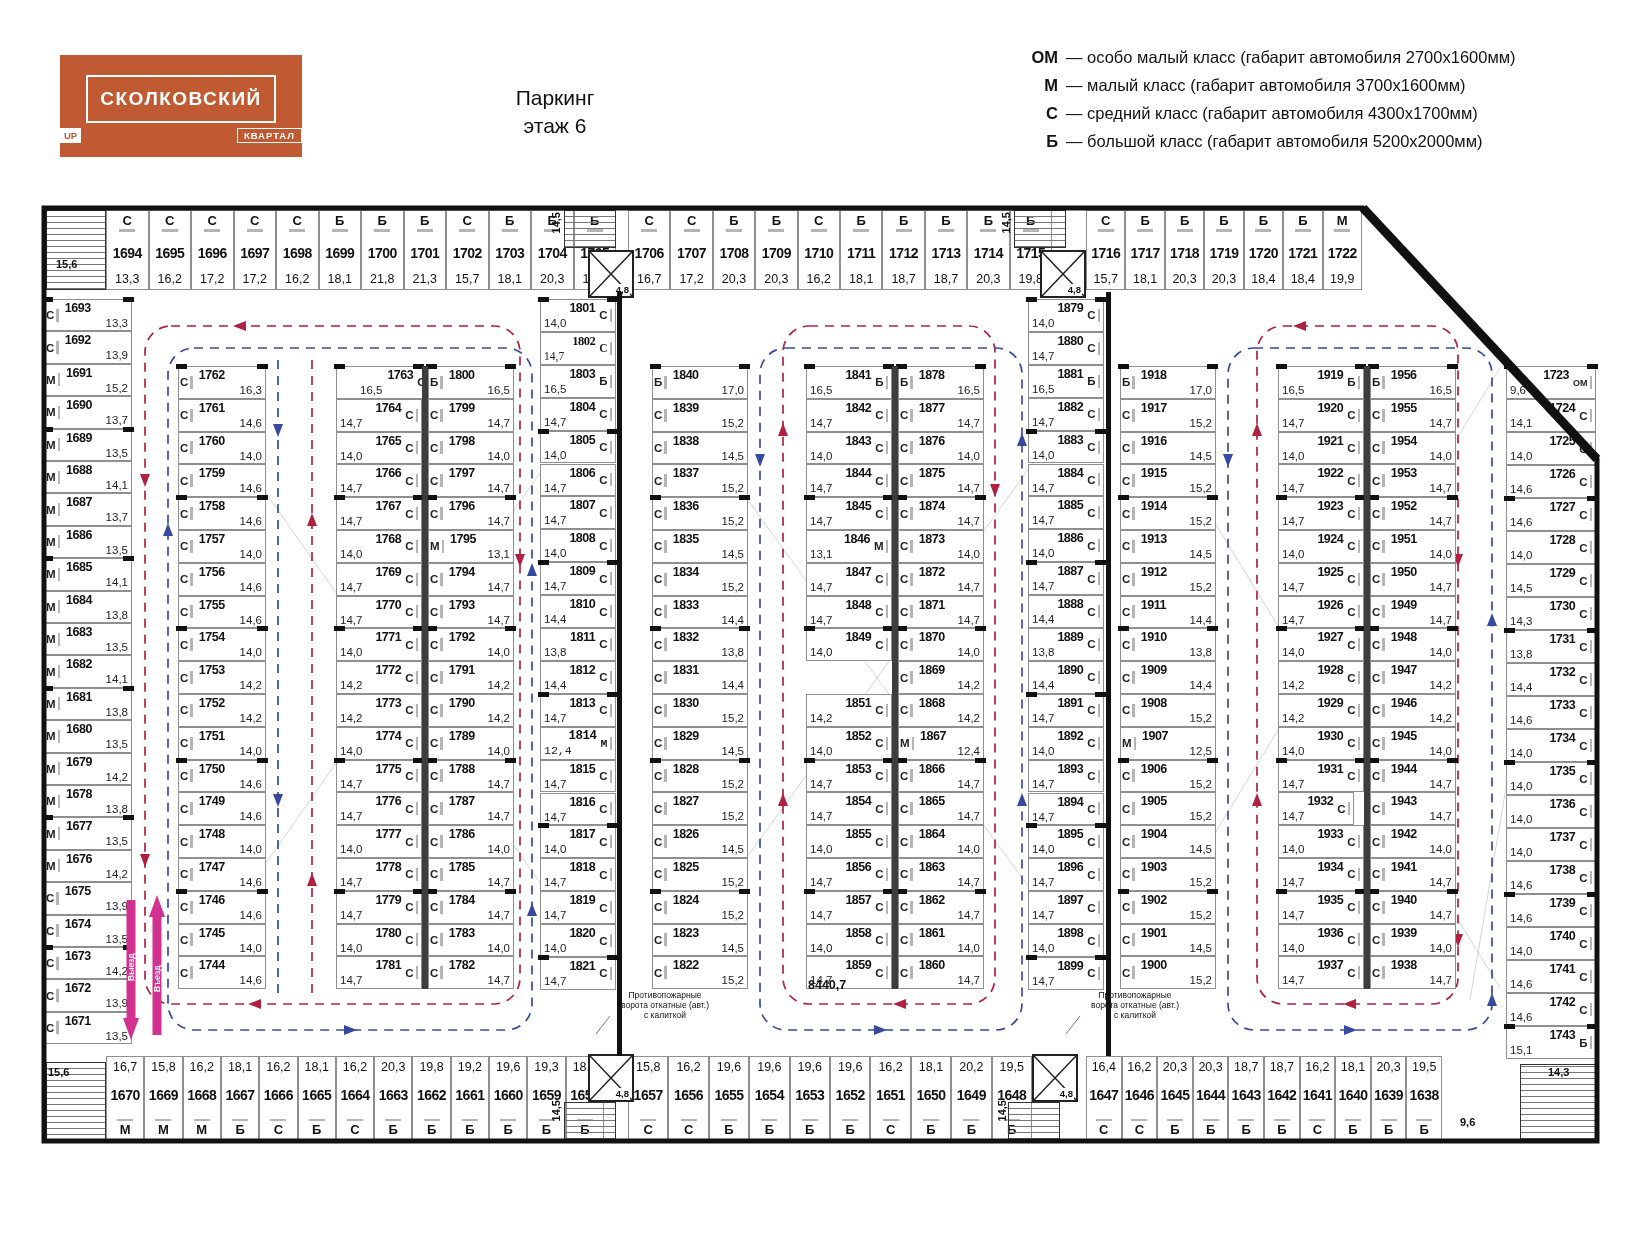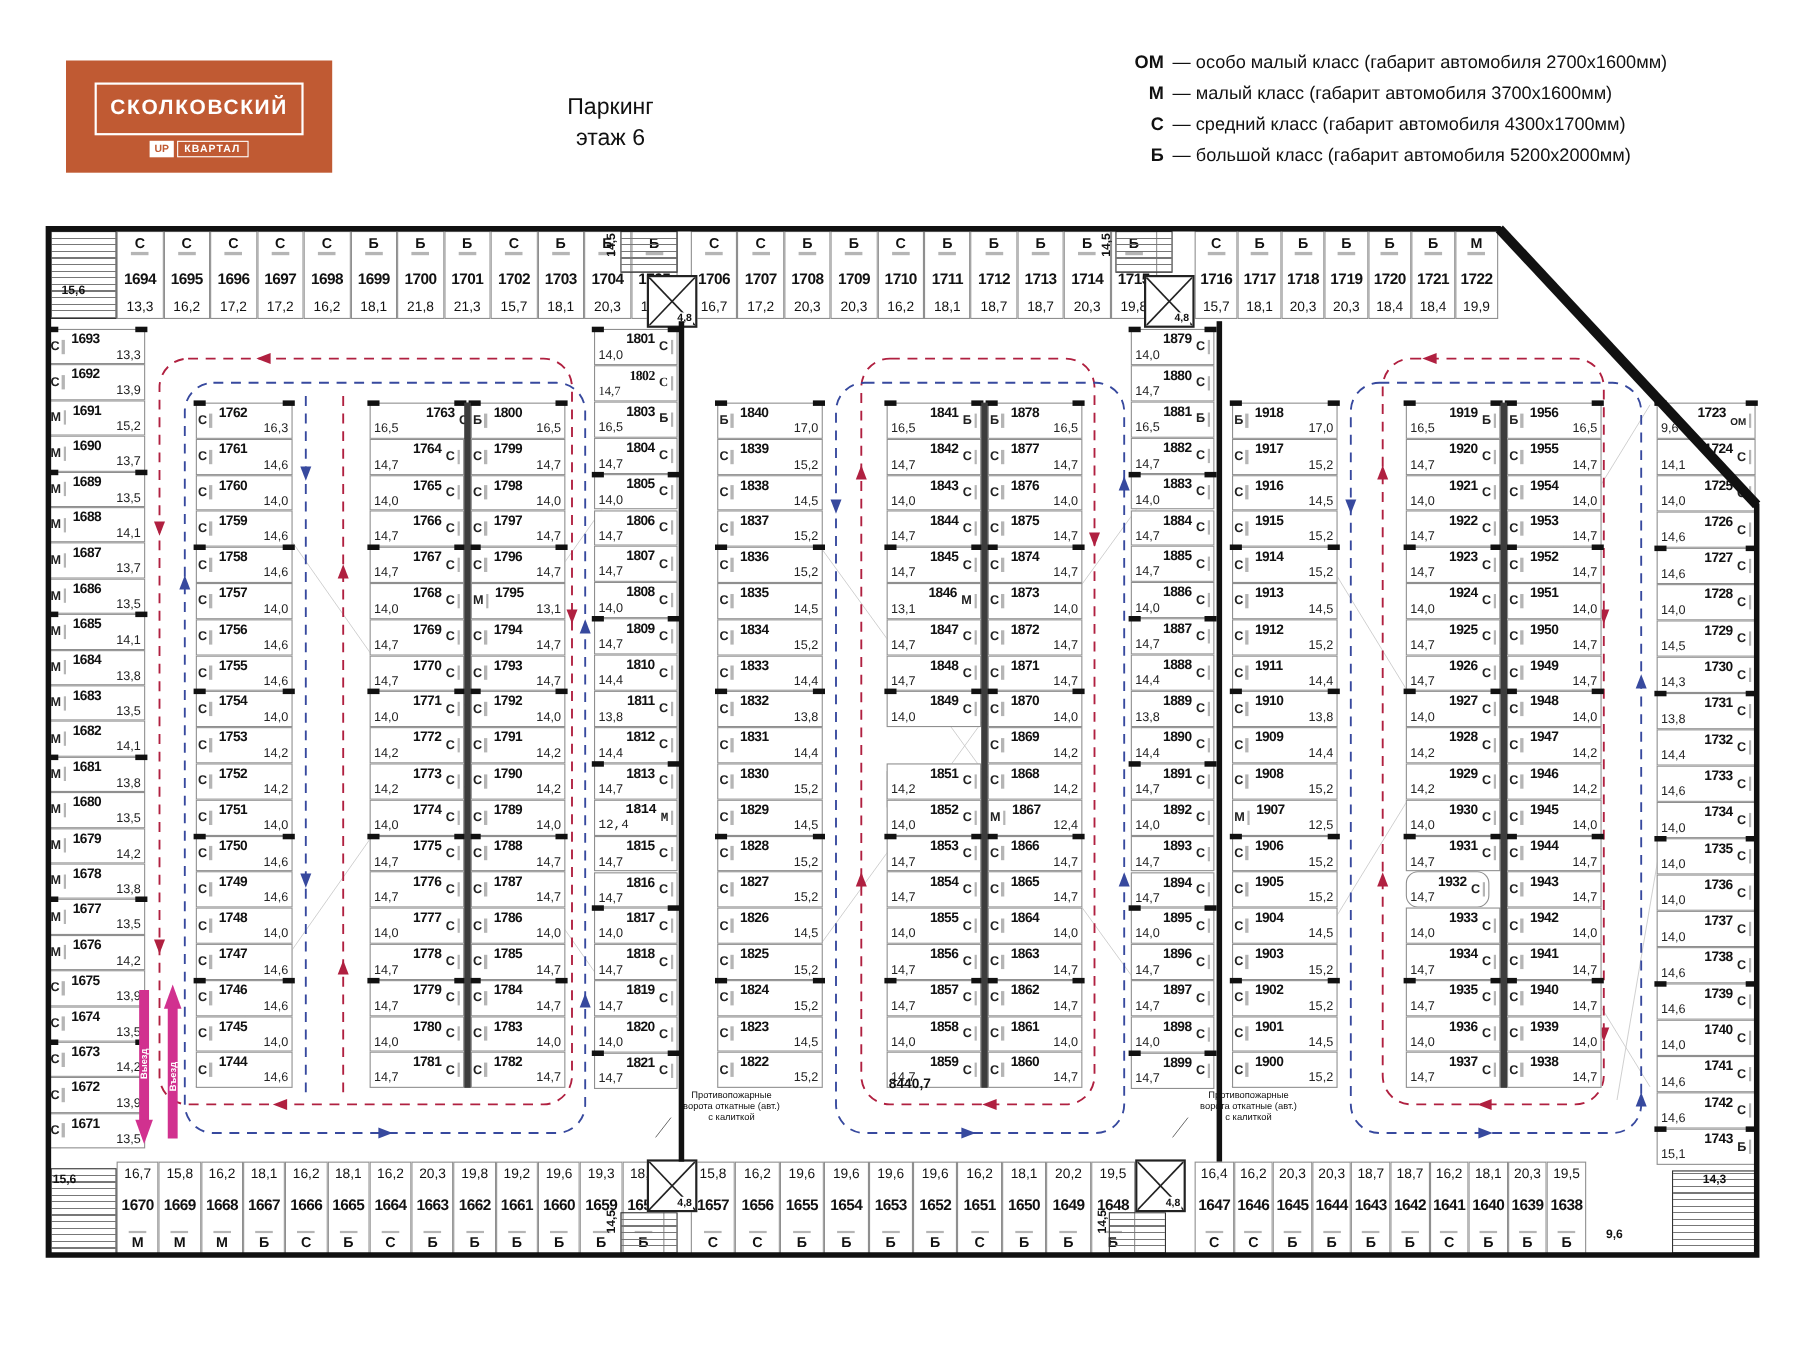--- a/index.html
+++ b/index.html
@@ -4,21 +4,21 @@
 <style>
   html,body{margin:0;padding:0;background:#fff;}
   body{width:1638px;height:1238px;position:relative;overflow:hidden;
        font-family:"Liberation Sans","DejaVu Sans",sans-serif;color:#111;}
   #stage{position:absolute;inset:0;}
   
   .logo{position:absolute;left:60px;top:55px;width:242px;height:102px;background:#c05a33;}
   .logo-frame{position:absolute;left:26px;right:26px;top:20px;height:44px;border:2px solid #fff;
       display:flex;align-items:center;justify-content:center;}
   .logo-frame span{color:#fff;font-weight:bold;font-size:19px;letter-spacing:1.5px;}
-  .logo-sub{position:absolute;left:0;right:0;bottom:14px;display:flex;justify-content:center;gap:3px;background:transparent;}
+  .logo-sub{position:absolute;left:0;right:0;bottom:14px;display:flex;justify-content:space-between;gap:3px;background:transparent;}
   .logo-sub .up{background:#fff;color:#c05a33;font-weight:bold;font-size:9.5px;padding:2px 4px;}
   .logo-sub .kv{border:1.5px solid #fff;color:#fff;font-weight:bold;font-size:9.5px;padding:1px 6px;letter-spacing:1px;background:#c05a33;}
   
   .title{position:absolute;left:460px;top:84px;width:190px;text-align:center;font-size:21px;line-height:1.35;color:#111;}
   
   .legend{position:absolute;left:1010px;top:48px;width:600px;}
   .legend-row{display:flex;margin-bottom:9px;font-size:16.5px;}
   .legend-key{width:48px;text-align:right;font-weight:bold;flex:none;}
   .legend-desc{margin-left:8px;white-space:nowrap;}
   
@@ -576,21 +576,21 @@
       <div class="vs L" style="left: 178px; top: 956.4px; width: 88px; height: 32.8px;">
         <div class="side">
           <span class="ltr">С</span>
           <i class="vtick"></i>
         </div>
         <div class="body">
           <div class="n">1744</div>
           <div class="a">14,6</div>
         </div>
       </div>
-      <div class="vs R" style="left: 336px; top: 366px; width: 98px; height: 32.8px;">
+      <div class="vs R" style="left: 336px; top: 366px; width: 98px; height: 32.8px; padding-left: 20px;">
         <div class="body">
           <div class="n">1763</div>
           <div class="a">16,5</div>
         </div>
         <div class="side">
           <span class="ltr">С</span>
           <i class="vtick"></i>
         </div>
       </div>
       <div class="stub" style="left: 334px; top: 364px;"></div>
@@ -2358,21 +2358,21 @@
           <div class="n">1931</div>
           <div class="a">14,7</div>
         </div>
         <div class="side">
           <span class="ltr">С</span>
           <i class="vtick"></i>
         </div>
       </div>
       <div class="stub" style="left: 1276px; top: 757.6px;"></div>
       <div class="stub" style="left: 1355px; top: 757.6px;"></div>
-      <div class="vs R" style="left: 1278px; top: 792.4px; width: 76px; height: 32.8px; border-radius: 11px;">
+      <div class="vs R" style="left: 1278px; top: 792.4px; width: 76px; height: 32.8px;">
         <div class="body">
           <div class="n">1932</div>
           <div class="a">14,7</div>
         </div>
         <div class="side">
           <span class="ltr">С</span>
           <i class="vtick"></i>
         </div>
       </div>
       <div class="vs R" style="left: 1278px; top: 825.2px; width: 86px; height: 32.8px;">

